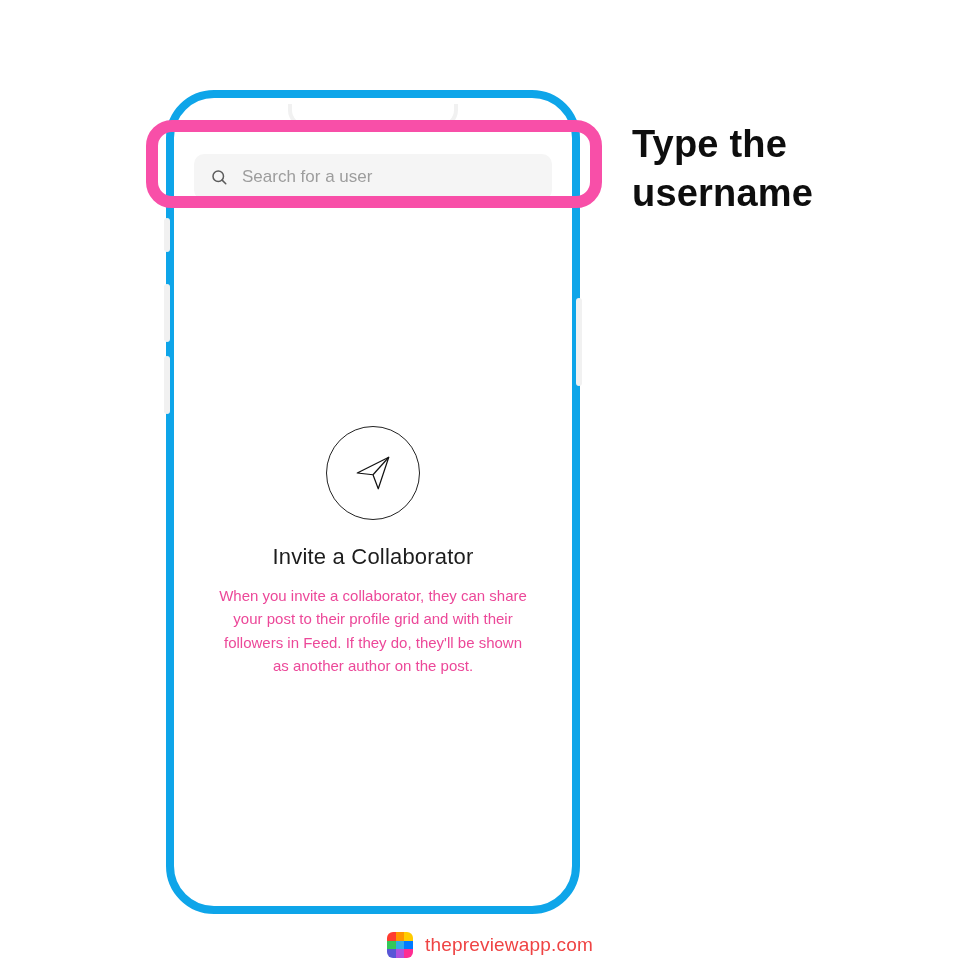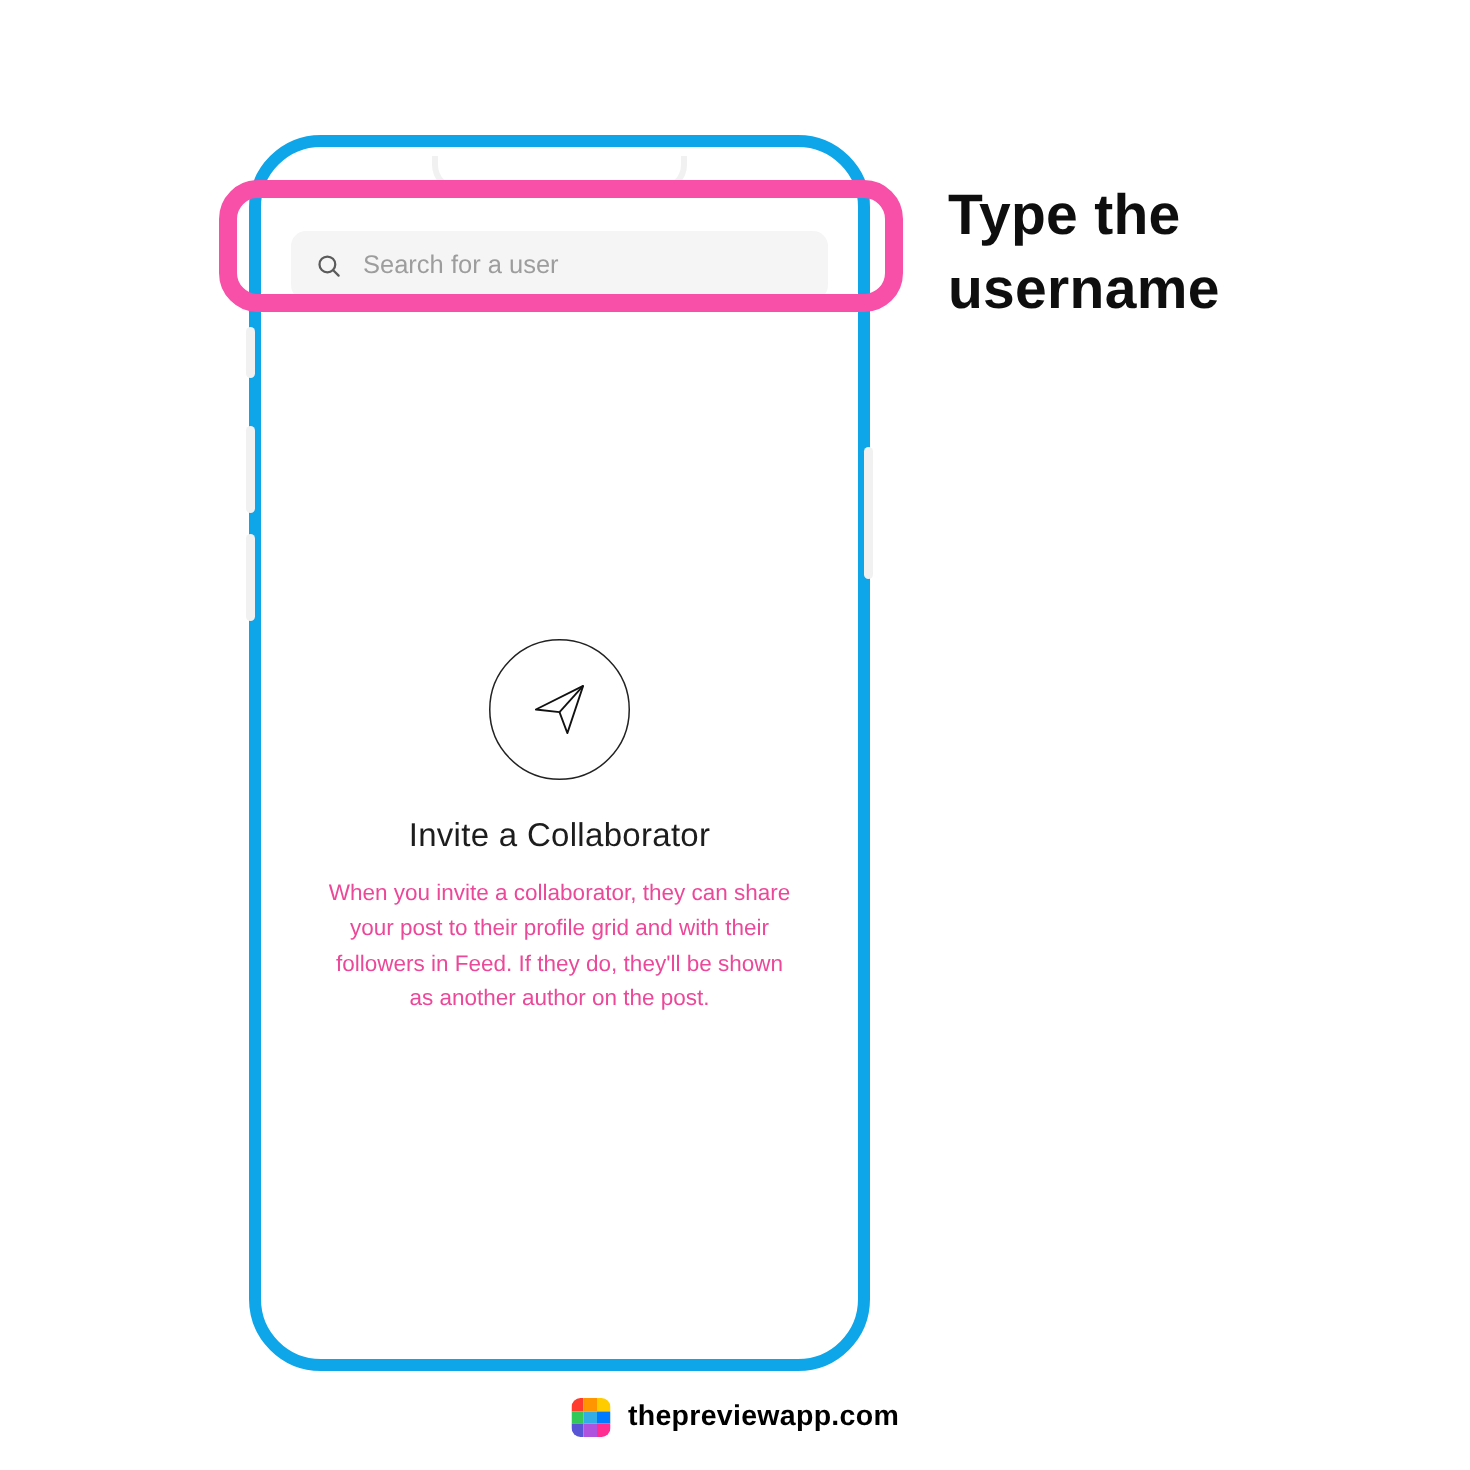--- a/index.html
+++ b/index.html
@@ -138,22 +138,22 @@
     position:absolute;
     left:0;right:0;
     bottom:22px;
     display:flex;
     align-items:center;
     justify-content:center;
     gap:12px;
   }
   .footer .url{
     font-size:19px;
-    color:#000000;
-    font-weight:700;
+    color:#ef4444;
+    font-weight:400;
     letter-spacing:.2px;
   }
   .logo{
     width:26px;height:26px;
     border-radius:6px;
     display:grid;
     grid-template-columns:repeat(3,1fr);
     grid-template-rows:repeat(3,1fr);
     overflow:hidden;
   }

